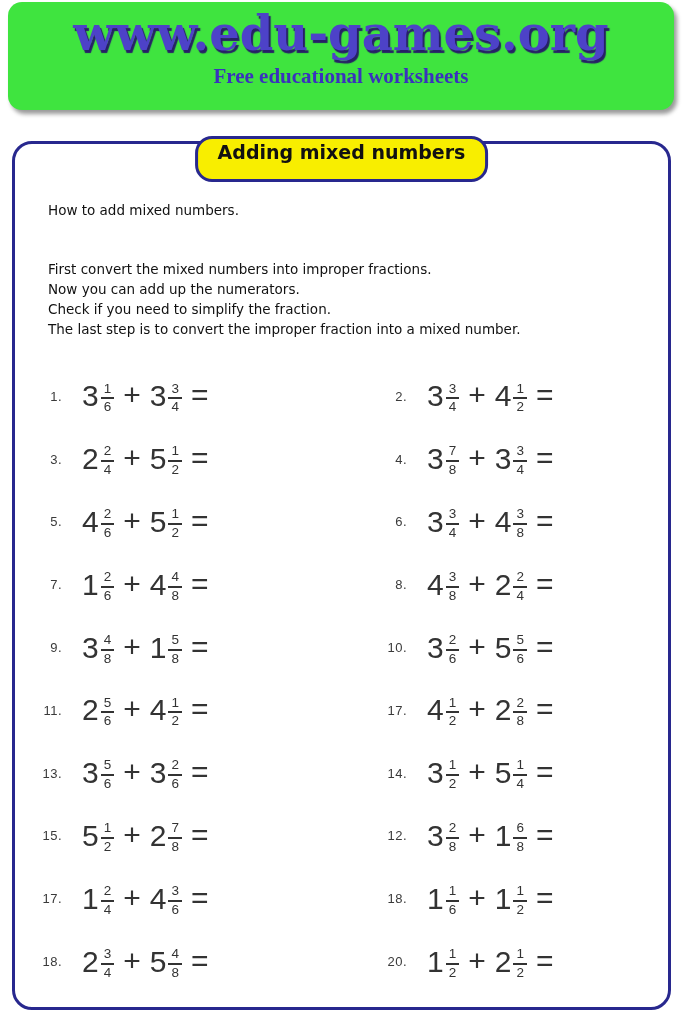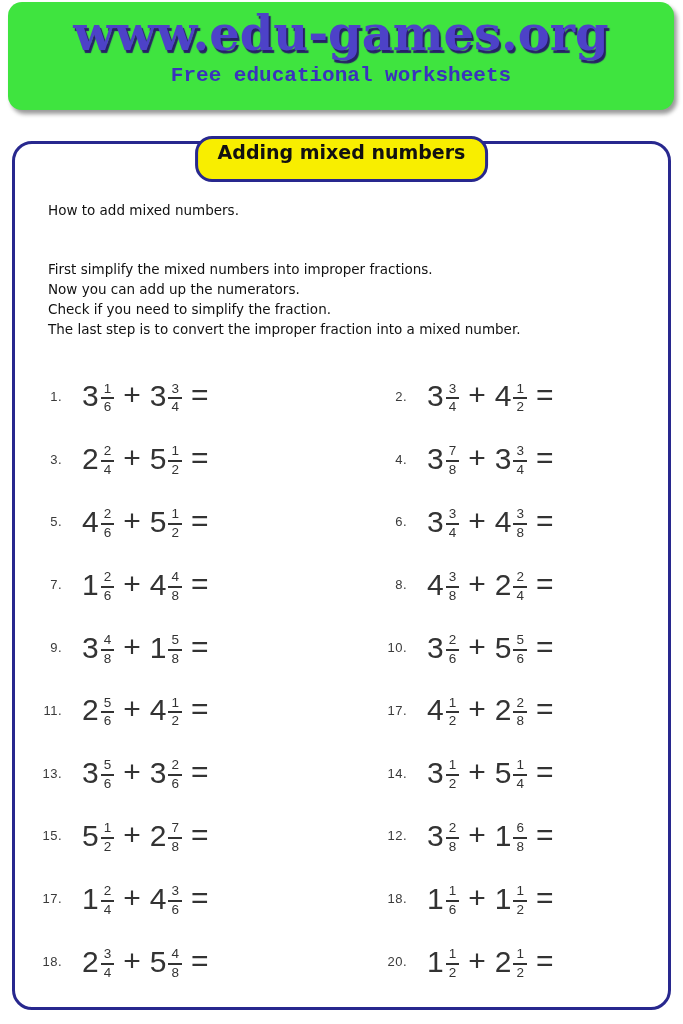--- a/index.html
+++ b/index.html
@@ -39,21 +39,21 @@
     font-family: "DejaVu Serif", serif;
     font-weight: bold;
     font-size: 48px;
     line-height: 54px;
     color: var(--brand-color);
     text-shadow: 2px 3px 1px var(--brand-shadow);
     letter-spacing: 0px;
   }
   .tagline {
     margin-top: 4px;
-    font-family: Liberation Mono, monospace;
+    font-family: Liberation Serif, serif;
     font-weight: bold;
     font-size: 21px;
     color: var(--tagline-color);
   }
 
   
   .badge {
     position: absolute;
     top: 136px;
     left: 50%;
@@ -137,21 +137,21 @@
   <div class="site-title">www.edu-games.org</div>
   <div class="tagline">Free educational worksheets</div>
 </div>
 
 <div class="badge">Adding mixed numbers</div>
 
 <div class="sheet">
   <div class="instructions">
     <div class="instructions-heading">How to add mixed numbers.</div>
     <div>
-        <div class="instr-line">First simplify the mixed numbers into improper fractions.</div>
+        <div class="instr-line">First convert the mixed numbers into improper fractions.</div>
         <div class="instr-line">Now you can add up the numerators.</div>
         <div class="instr-line">Check if you need to simplify the fraction.</div>
         <div class="instr-line">The last step is to convert the improper fraction into a mixed number.</div>
       </div>
   </div>
 
   <div class="problems">
   <div class="problem">
     <span class="pnum">1.</span>
     <span class="expr">

